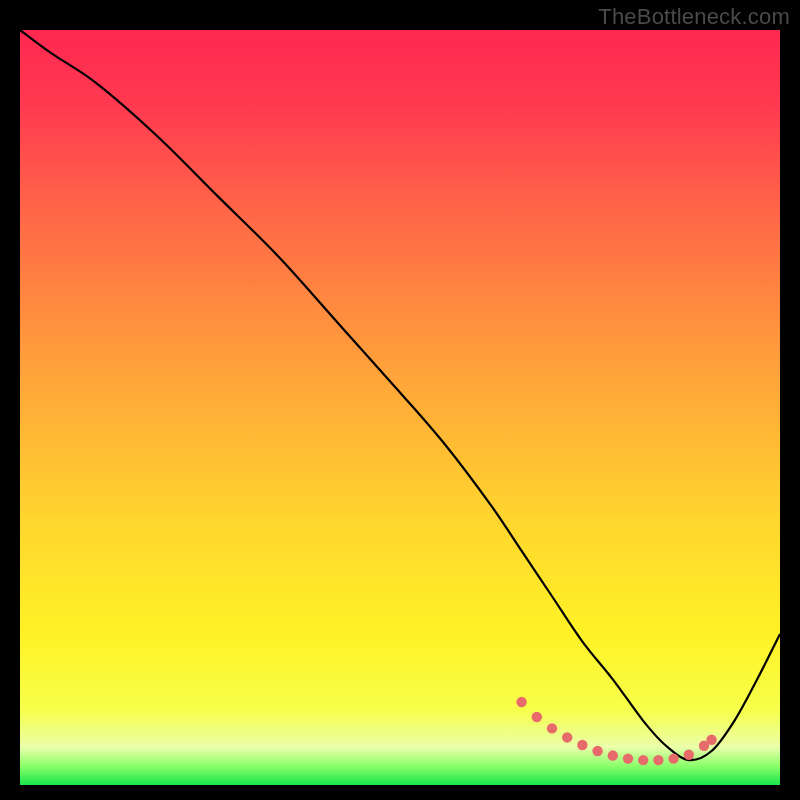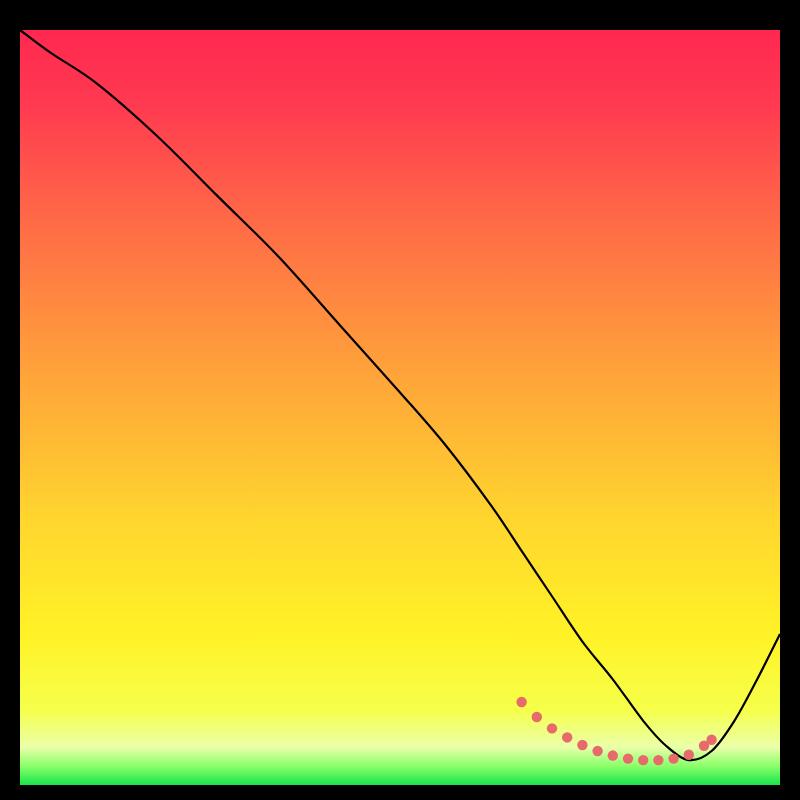--- a/index.html
+++ b/index.html
@@ -29,20 +29,21 @@
   svg.plot {
     position: absolute;
     left: 0;
     top: 0;
   }
 </style>
 </head>
 <body>
 
 <div class="canvas">
+  <div class="watermark">TheBottleneck.com</div>
 
   <svg class="plot" width="800" height="800" viewBox="0 0 800 800">
     <defs>
       <linearGradient id="bggrad" x1="0" y1="0" x2="0" y2="1">
           <stop offset="0%" stop-color="#ff2850"></stop>
           <stop offset="10%" stop-color="#ff3a50"></stop>
           <stop offset="25%" stop-color="#ff6947"></stop>
           <stop offset="45%" stop-color="#ffa23a"></stop>
           <stop offset="65%" stop-color="#ffd62e"></stop>
           <stop offset="80%" stop-color="#fff226"></stop>

